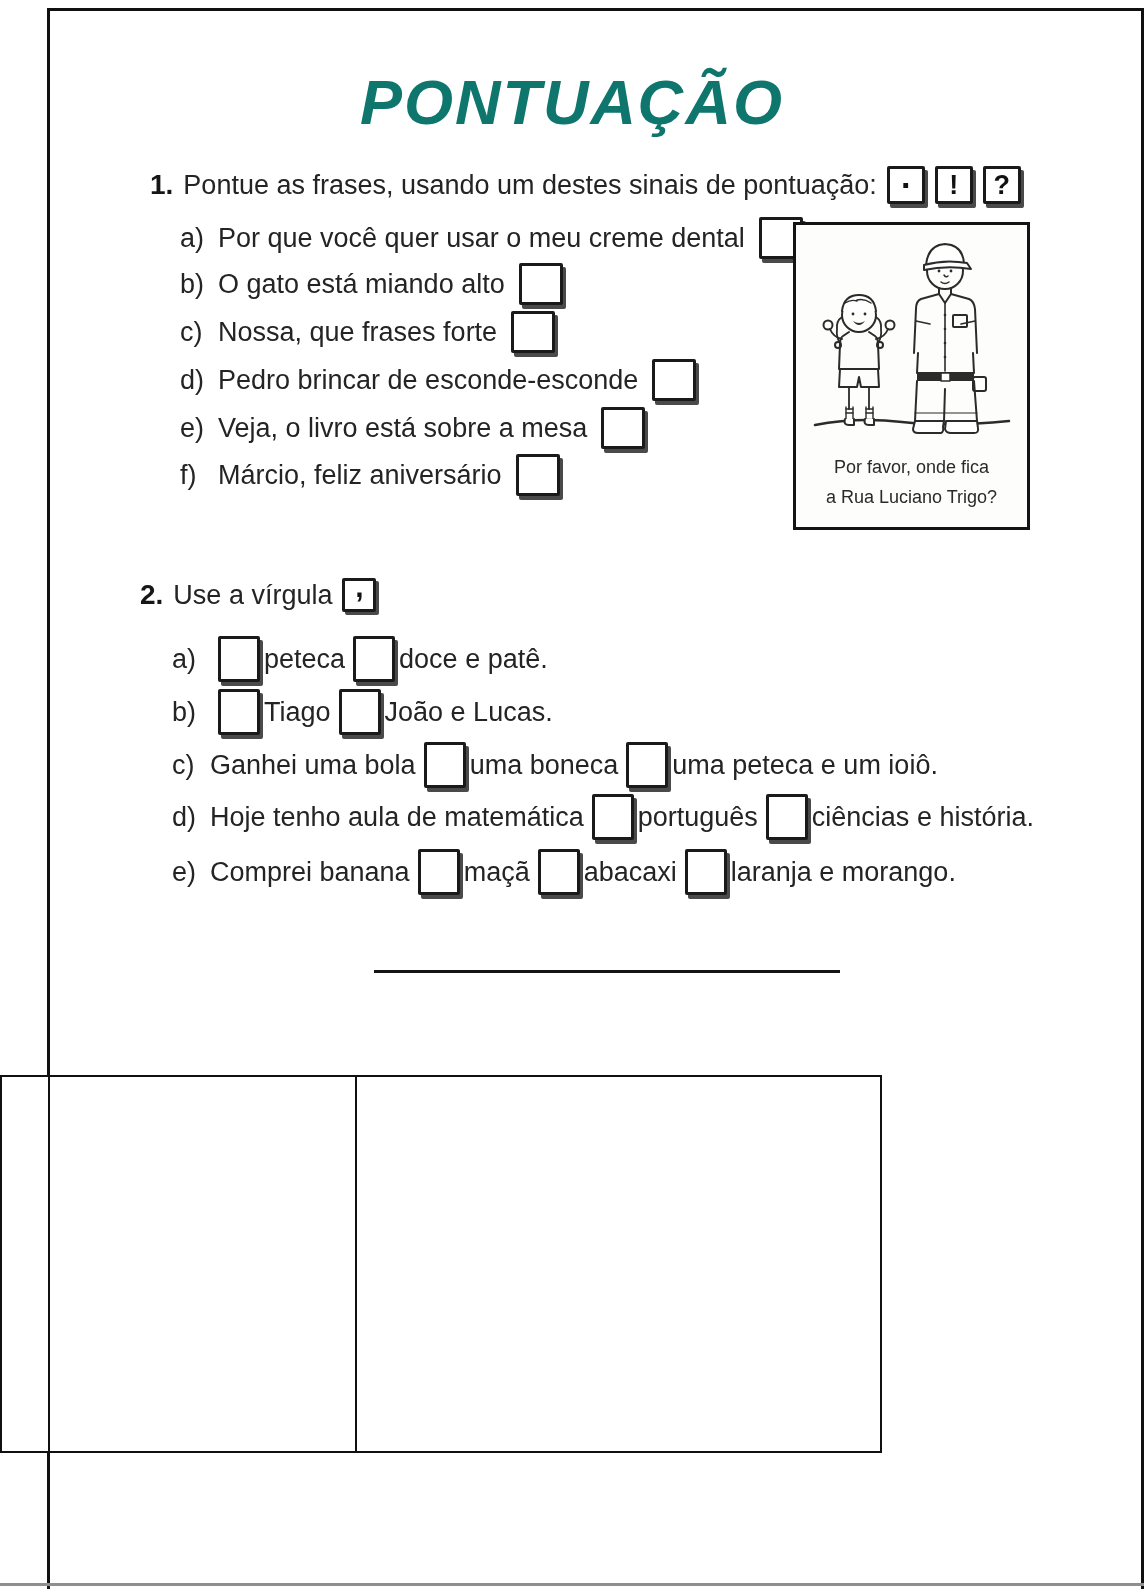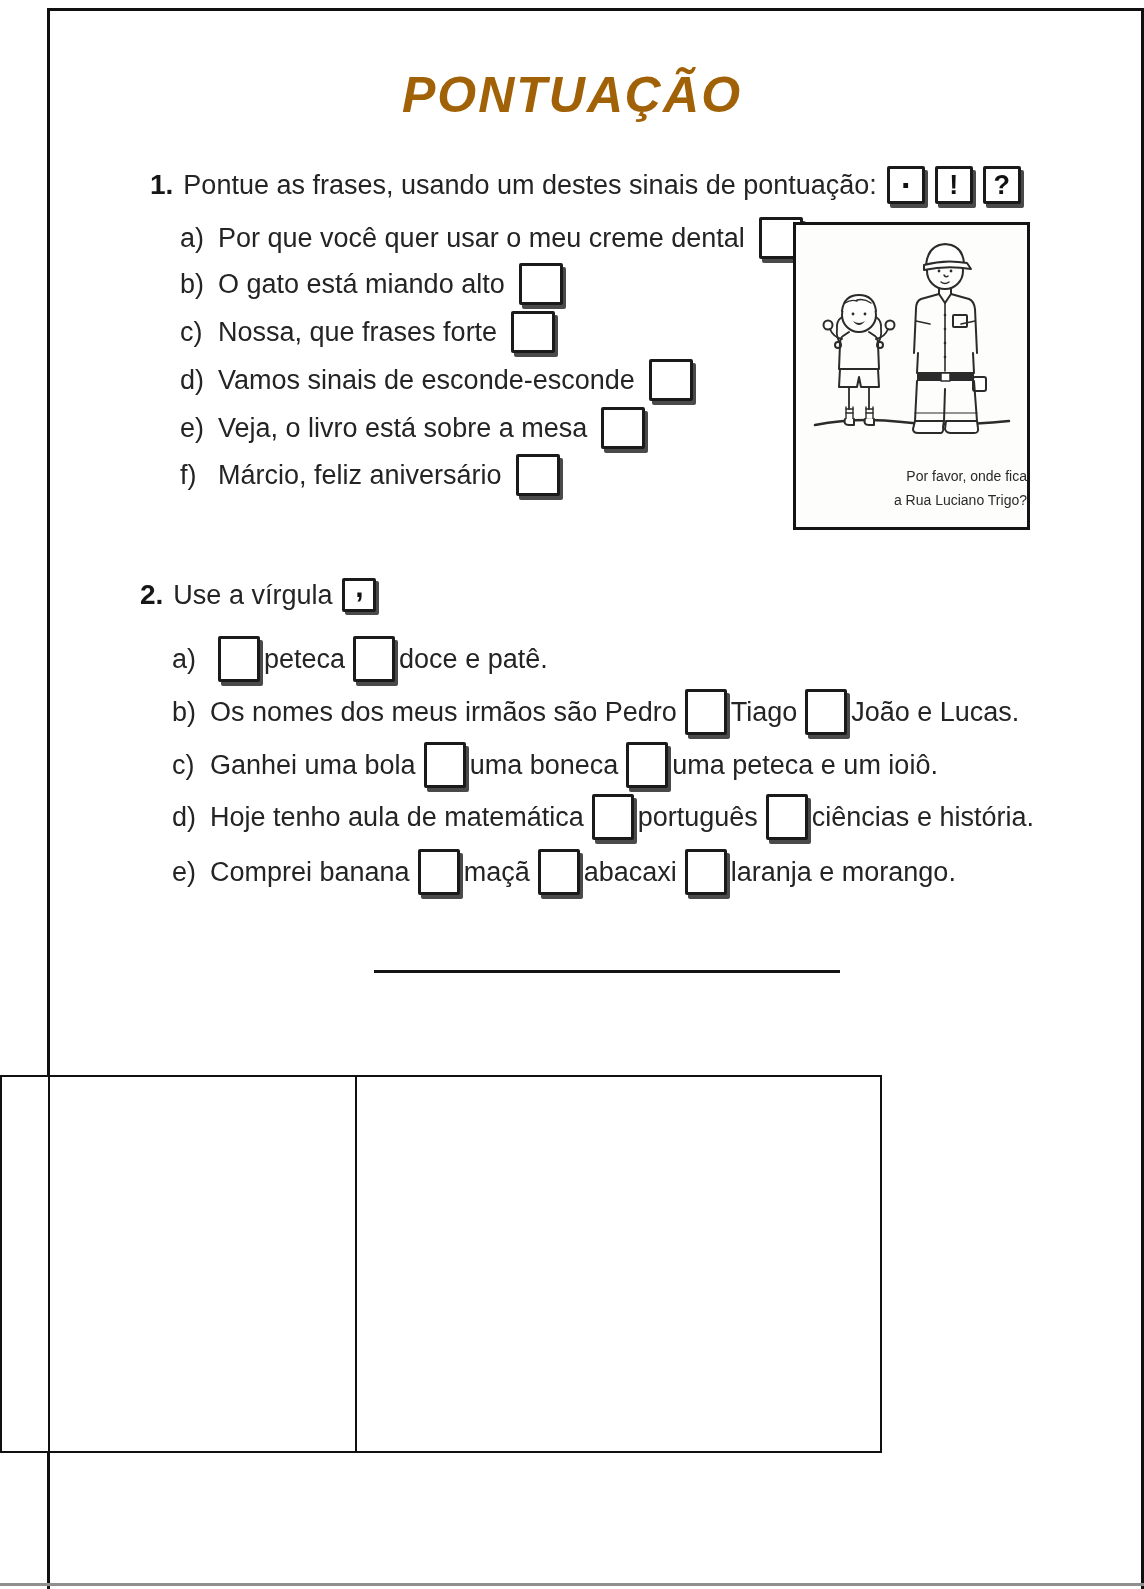--- a/index.html
+++ b/index.html
@@ -11,21 +11,21 @@
   .page-border{
     position:absolute;left:47px;top:8px;width:1091px;height:1581px;
     border-left:3px solid #101010;border-top:3px solid #101010;border-right:3px solid #101010;
     pointer-events:none;
   }
   .scan-bottom-edge{
     position:absolute;left:0;top:1583px;width:1144px;height:3px;background:#8f8f8f;
   }
   .title{
     position:absolute;left:0;top:66px;width:1144px;text-align:center;
-    font-size:50px;font-weight:bold;font-style:italic;letter-spacing:2px;color:#a16207;
+    font-size:63px;font-weight:bold;font-style:italic;letter-spacing:2px;color:#0f766e;
   }
   .row{
     position:absolute;display:flex;align-items:center;white-space:nowrap;
     font-size:27px;font-weight:500;color:#242424;height:46px;
   }
   .ex-num{font-weight:bold;font-size:28px;margin-right:10px;color:#161616;}
   .item-letter{display:inline-block;width:38px;flex:none;}
   .item-text{margin-right:4px;}
   .seg{margin:0;}
   
@@ -50,22 +50,22 @@
     font-weight:bold;font-size:30px;color:#111;
   }
   .comma-box span{transform:translateY(-8px);}
   
   .illus{
     position:absolute;left:793px;top:222px;width:237px;height:308px;
     border:3px solid #141414;background:#fdfdfc;box-sizing:border-box;
   }
   .illus svg{display:block;margin:4px auto 0 auto;}
   .illus-caption{
-    position:absolute;left:0;bottom:14px;width:100%;text-align:right;
-    font-size:14px;color:#2a2a2a;line-height:1.7;
+    position:absolute;left:0;bottom:14px;width:100%;text-align:center;
+    font-size:18px;color:#2a2a2a;line-height:1.7;
   }
   .divider-line{
     position:absolute;left:374px;top:970px;width:466px;height:3px;background:#141414;
   }
   
   .answer-table{
     position:absolute;left:0;top:1075px;width:878px;height:374px;
     border:2px solid #101010;background:#fff;
   }
   .answer-table .vline{position:absolute;top:0;bottom:0;width:2px;background:#101010;}
@@ -104,21 +104,21 @@
     <span class="item-text">O gato está miando alto</span>
     <div class="answer-box"></div>
   </div>
   <div class="row" style="left:180px;top:309px;">
     <span class="item-letter">c)</span>
     <span class="item-text">Nossa, que frases forte</span>
     <div class="answer-box"></div>
   </div>
   <div class="row" style="left:180px;top:357px;">
     <span class="item-letter">d)</span>
-    <span class="item-text">Vamos sinais de esconde-esconde</span>
+    <span class="item-text">Pedro brincar de esconde-esconde</span>
     <div class="answer-box"></div>
   </div>
   <div class="row" style="left:180px;top:405px;">
     <span class="item-letter">e)</span>
     <span class="item-text">Veja, o livro está sobre a mesa</span>
     <div class="answer-box"></div>
   </div>
   <div class="row" style="left:180px;top:452px;">
     <span class="item-letter">f)</span>
     <span class="item-text">Márcio, feliz aniversário</span>
@@ -208,21 +208,20 @@
 
   <div class="row" style="left:172px;top:636px;">
     <span class="item-letter">a)</span>
     <div class="answer-box q2"></div>
     <span class="seg">peteca</span>
     <div class="answer-box q2"></div>
     <span class="seg">doce e patê.</span>
   </div>
   <div class="row" style="left:172px;top:689px;">
     <span class="item-letter">b)</span>
-    <span class="seg">Os nomes dos meus irmãos são Pedro</span>
     <div class="answer-box q2"></div>
     <span class="seg">Tiago</span>
     <div class="answer-box q2"></div>
     <span class="seg">João e Lucas.</span>
   </div>
   <div class="row" style="left:172px;top:742px;">
     <span class="item-letter">c)</span>
     <span class="seg">Ganhei uma bola</span>
     <div class="answer-box q2"></div>
     <span class="seg">uma boneca</span>

